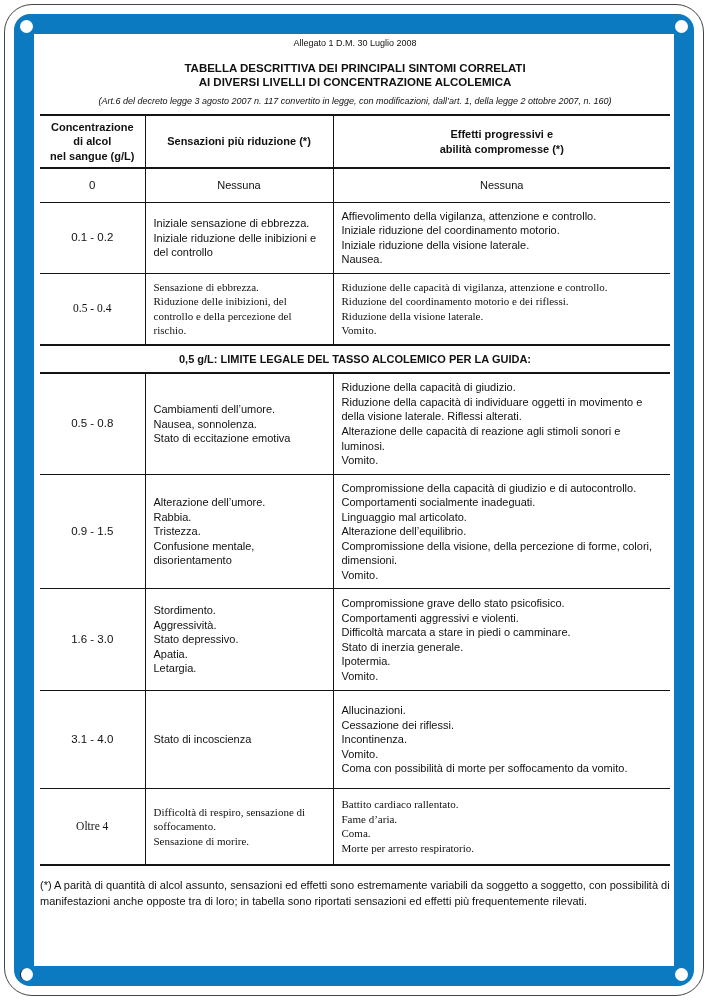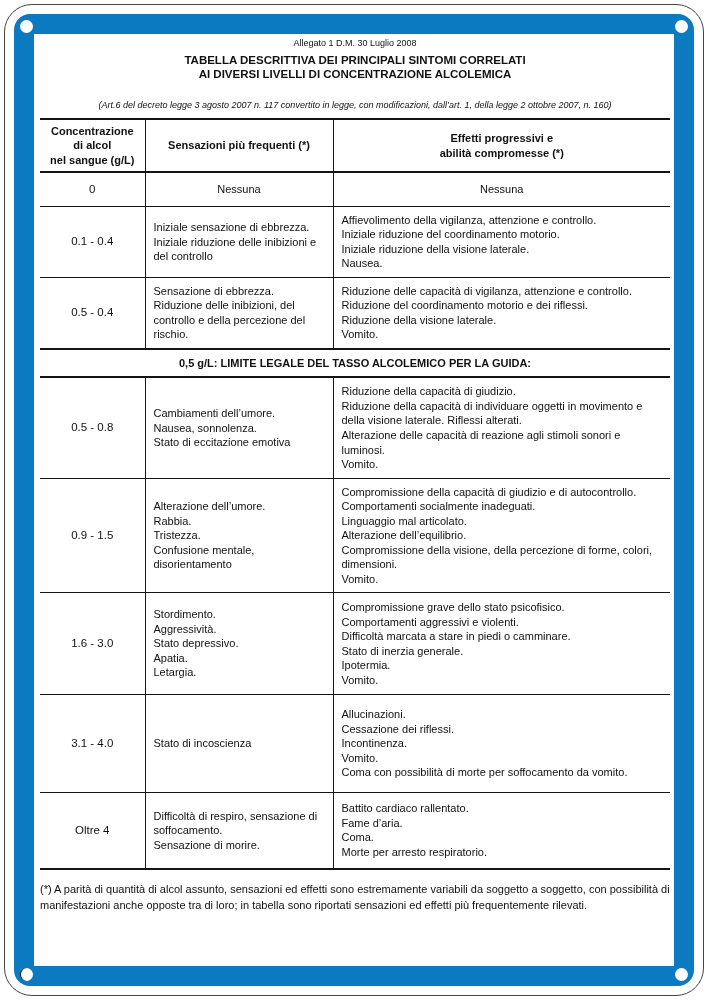--- a/index.html
+++ b/index.html
@@ -27,24 +27,24 @@
     background: #fff; border-radius: 50%;
   }
   .screw.tl { left: 20px; top: 20px; }
   .screw.tr { right: 20px; top: 20px; }
   .screw.bl { left: 20px; bottom: 19px; }
   .screw.br { right: 20px; bottom: 19px; }
 
   .content {
     position: absolute; left: 40px; right: 38px; top: 38px;
   }
-  .allegato { text-align: center; font-size: 9px; margin-bottom: 5px; }
+  .allegato { text-align: center; font-size: 9px; margin-bottom: 13px; }
   .main-title {
     text-align: center; font-weight: bold; font-size: 11.5px;
-    line-height: 1.25; margin-bottom: 18px;
+    line-height: 1.25; margin-bottom: 6px;
   }
   .law-ref {
     text-align: center; font-style: italic; font-size: 9px;
     padding-bottom: 8px; border-bottom: 1.5px solid var(--line);
   }
   .legal-limit {
     text-align: center; font-weight: bold; font-size: 11.5px;
     padding: 8px 0 7px 0;
   }
 
@@ -56,21 +56,21 @@
     border-top: 1px solid var(--line);
     border-bottom: 2.5px solid var(--line);
     font-weight: bold; text-align: center; white-space: pre-line;
     padding: 4px 4px;
   }
   .bl { border-left: 1px solid var(--line); }
   td.conc { text-align: center; font-size: 11.5px; }
   td.txt { text-align: left; padding: 6px 8px; white-space: pre-line; }
   td.center { text-align: center; }
   tr.thin > td { border-bottom: 1px solid var(--line); }
-  tr.thick > td { border-bottom: 2.5px solid var(--line); }
+  tr.thick > td { border-bottom: 2.5px solid var(--line); font-family: Liberation Serif, serif; }
   tr.band > td {
     border-top: 2.5px solid var(--line);
     border-bottom: 2.5px solid var(--line);
     text-align: center; font-weight: bold; padding: 6px 0;
   }
   .source-row {
     font-size: 10.5px; text-align: left;
     padding: 7px 0 8px 0;
     border-bottom: 2px solid var(--line);
   }
@@ -98,33 +98,33 @@
     <colgroup>
         <col class="c1">
         <col class="c2">
         <col class="c3">
       </colgroup>
     <thead>
       <tr style="height:44px;">
         <th>Concentrazione
 di alcol
 nel sangue (g/L)</th>
-        <th class="bl">Sensazioni più frequenti (*)</th>
+        <th class="bl">Sensazioni più riduzione (*)</th>
         <th class="bl">Effetti progressivi e
 abilità compromesse (*)</th>
       </tr>
     </thead>
     <tbody>
       <tr class="thin" style="height:34px;">
         <td class="conc">0</td>
         <td class="txt center bl">Nessuna</td>
         <td class="txt center bl">Nessuna</td>
       </tr>
       <tr class="thin" style="height:62px;">
-        <td class="conc">0.1 - 0.4</td>
+        <td class="conc">0.1 - 0.2</td>
         <td class="txt bl">Iniziale sensazione di ebbrezza.
 Iniziale riduzione delle inibizioni e del controllo</td>
         <td class="txt bl">Affievolimento della vigilanza, attenzione e controllo.
 Iniziale riduzione del coordinamento motorio.
 Iniziale riduzione della visione laterale.
 Nausea.</td>
       </tr>
       <tr class="thick" style="height:66px;">
         <td class="conc">0.5 - 0.4</td>
         <td class="txt bl">Sensazione di ebbrezza.

